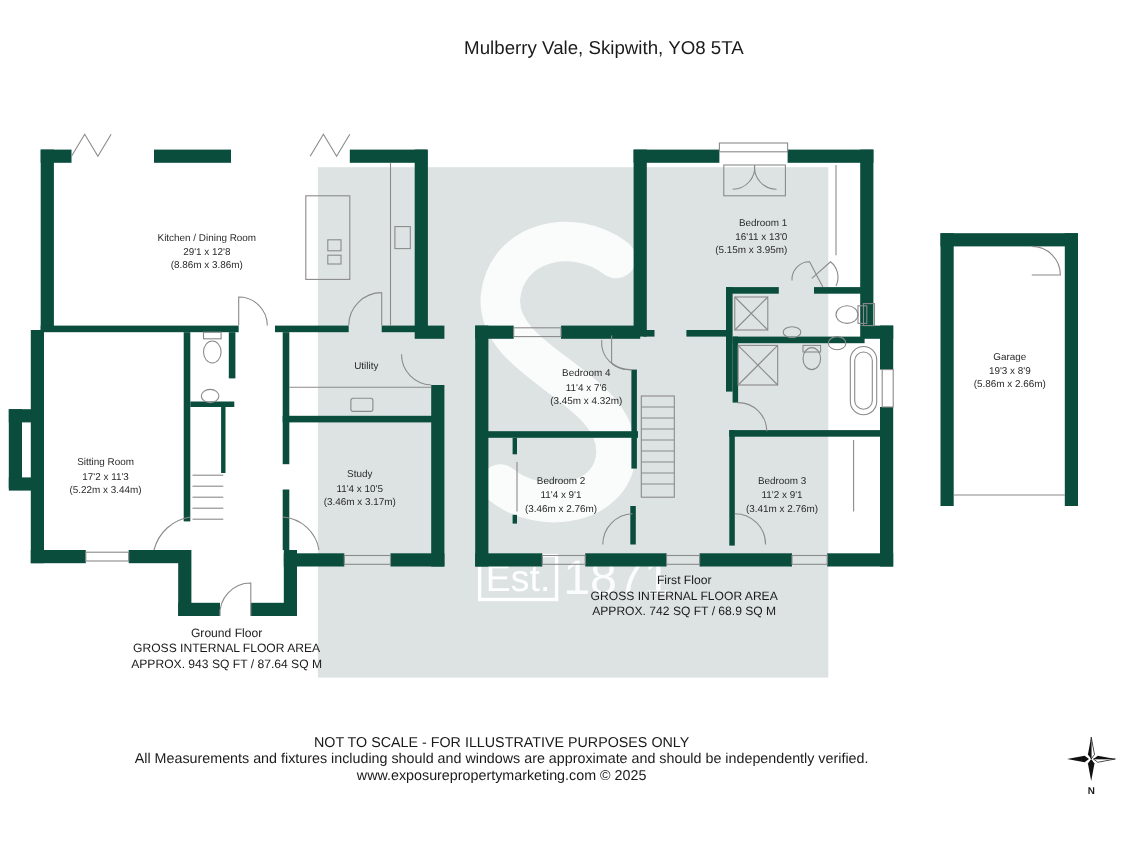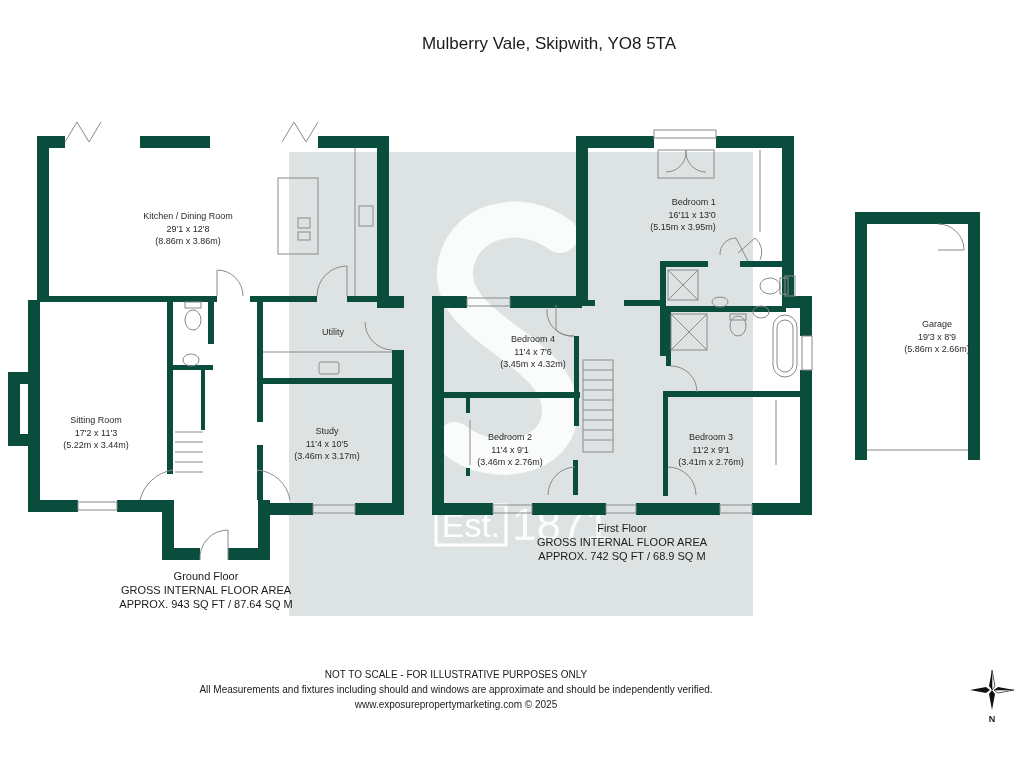--- a/index.html
+++ b/index.html
@@ -4,21 +4,21 @@
 <style>
   html, body { margin:0; padding:0; background:#ffffff; }
   body { width:1024px; height:768px; position:relative; overflow:hidden;
          font-family:"Liberation Sans", "DejaVu Sans", sans-serif; color:#1a1a1a; }
   .title { position:absolute; top:34px; left:0; width:1024px; text-align:center;
            font-size:17px; color:#1a1a1a;padding-left:37px; }
   svg#plan { position:absolute; left:0; top:0; }
   .room-label { position:absolute; text-align:center; font-size:9px; line-height:12.5px; color:#2a2a2a; white-space:nowrap; transform:translateX(-50%); }
   .floor-area { position:absolute; text-align:center; font-size:11px; line-height:14px; color:#1a1a1a; white-space:nowrap; transform:translateX(-50%); }
   .floor-area .fname { font-size:11px; }
-  .footer { position:absolute; top:667px; left:0; width:912px; text-align:center; font-size:10px; line-height:15px; color:#1a1a1a; }
+  .footer { position:absolute; top:667px; left:0; width:912px; text-align:center; font-size:13px; line-height:15px; color:#1a1a1a; }
   .compass { position:absolute; left:968px; top:668px; width:48px; height:64px; }
 </style>
 </head>
 <body>
 
 <div class="title">Mulberry Vale, Skipwith, YO8 5TA</div>
 
 <svg id="plan" width="1024" height="768" viewBox="0 0 1024 768">
 
   <g>
@@ -234,21 +234,21 @@
 <div class="room-label" style="left:510px; top:431px;">
   <div>Bedroom 2</div>
   <div>11'4 x 9'1</div>
   <div>(3.46m x 2.76m)</div>
 </div>
 <div class="room-label" style="left:711px; top:431px;">
   <div>Bedroom 3</div>
   <div>11'2 x 9'1</div>
   <div>(3.41m x 2.76m)</div>
 </div>
-<div class="room-label" style="left:937px; top:318px;">
+<div class="room-label" style="left:918px; top:318px;">
   <div>Garage</div>
   <div>19'3 x 8'9</div>
   <div>(5.86m x 2.66m)</div>
 </div>
 
 <div class="floor-area" style="left:206px; top:569px;">
   <div class="fname">Ground Floor</div>
   <div>GROSS INTERNAL FLOOR AREA</div>
   <div>APPROX. 943 SQ FT / 87.64 SQ M</div>
 </div>

